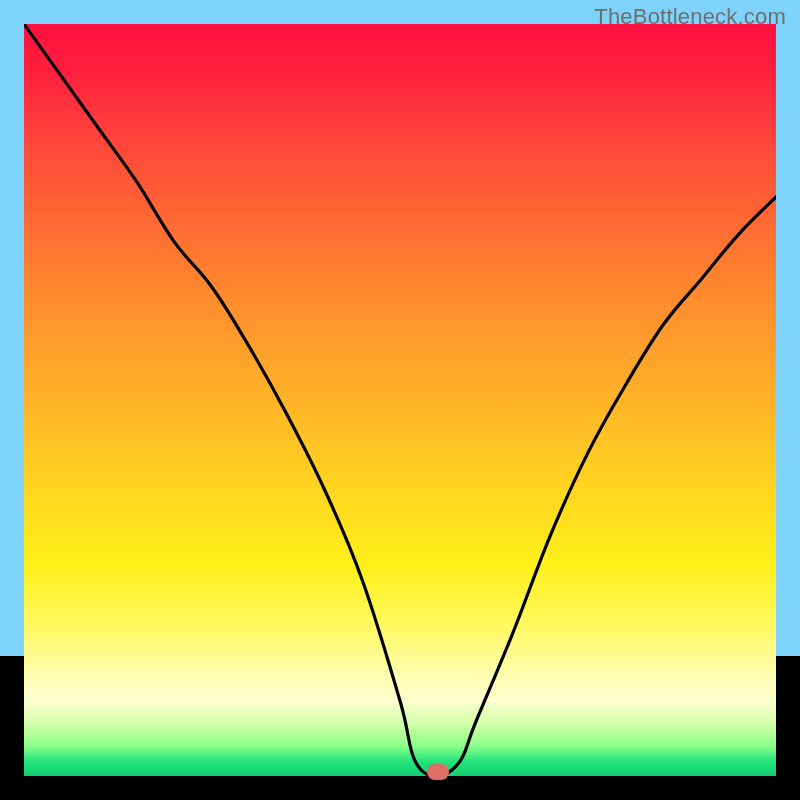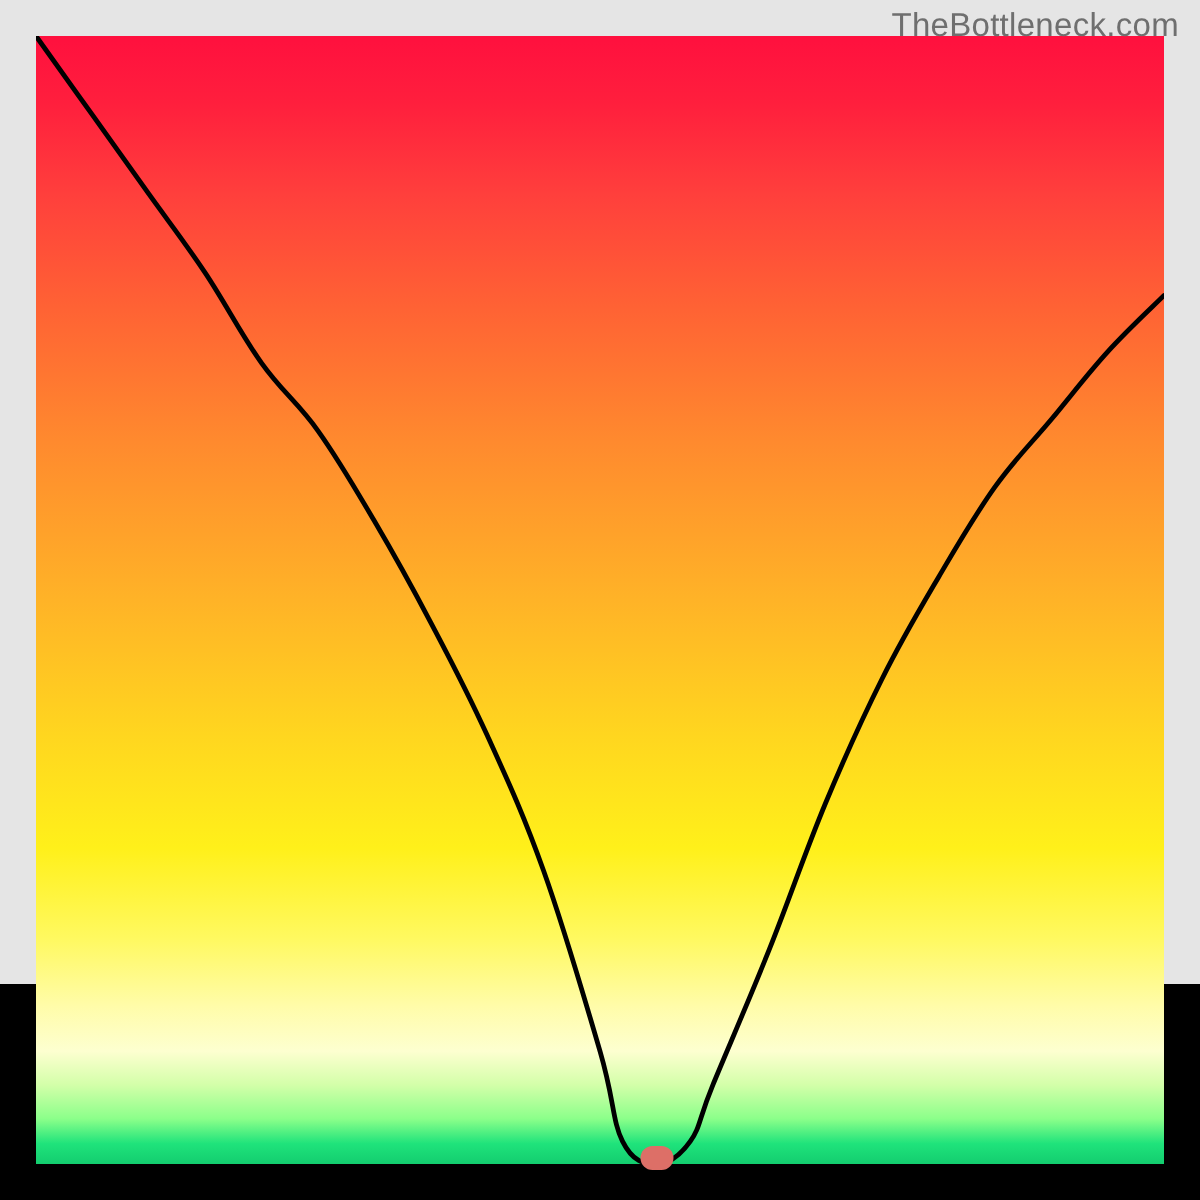--- a/index.html
+++ b/index.html
@@ -8,21 +8,21 @@
     width: 800px;
     height: 800px;
     background: #000;
     overflow: hidden;
     font-family: Arial, Helvetica, sans-serif;
   }
   .outer {
     position: relative;
     width: 800px;
     height: 656px;
-    background: #e5e5e5;
+    background: #7dd3fc;
   }
   .watermark {
     position: absolute;
     top: 4px;
     right: 14px;
     color: #6f6f6f;
     font-size: 22px;
     font-weight: 400;
     letter-spacing: 0.2px;
     z-index: 30;

